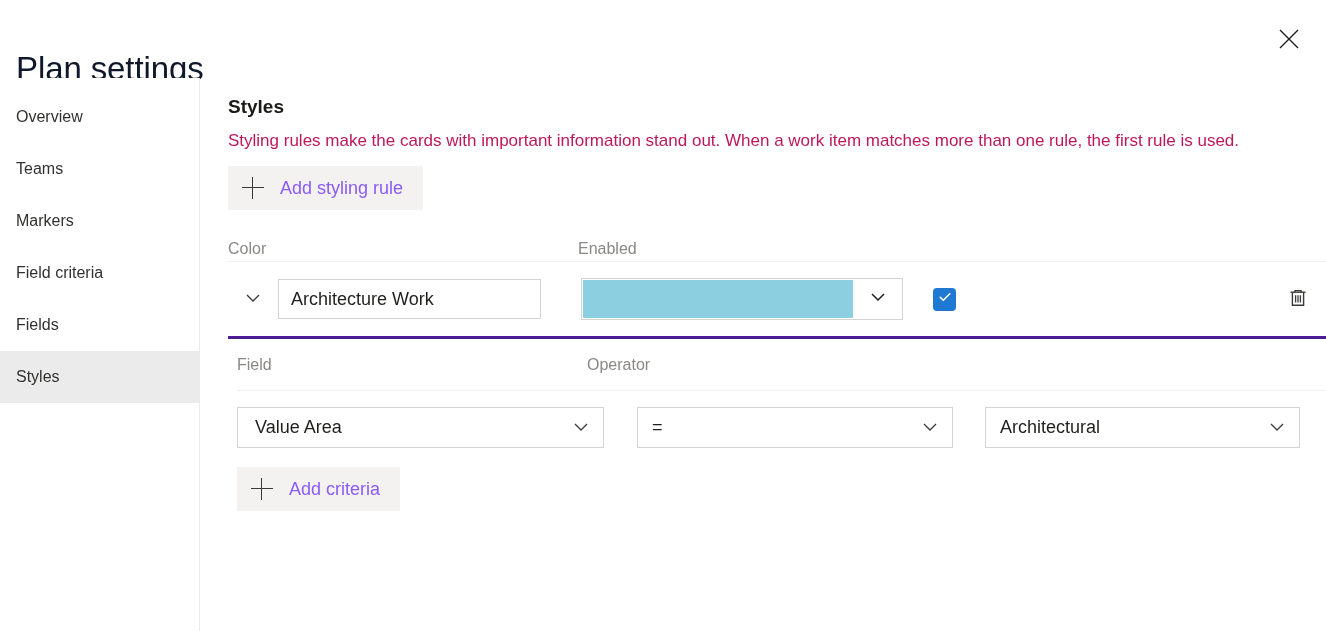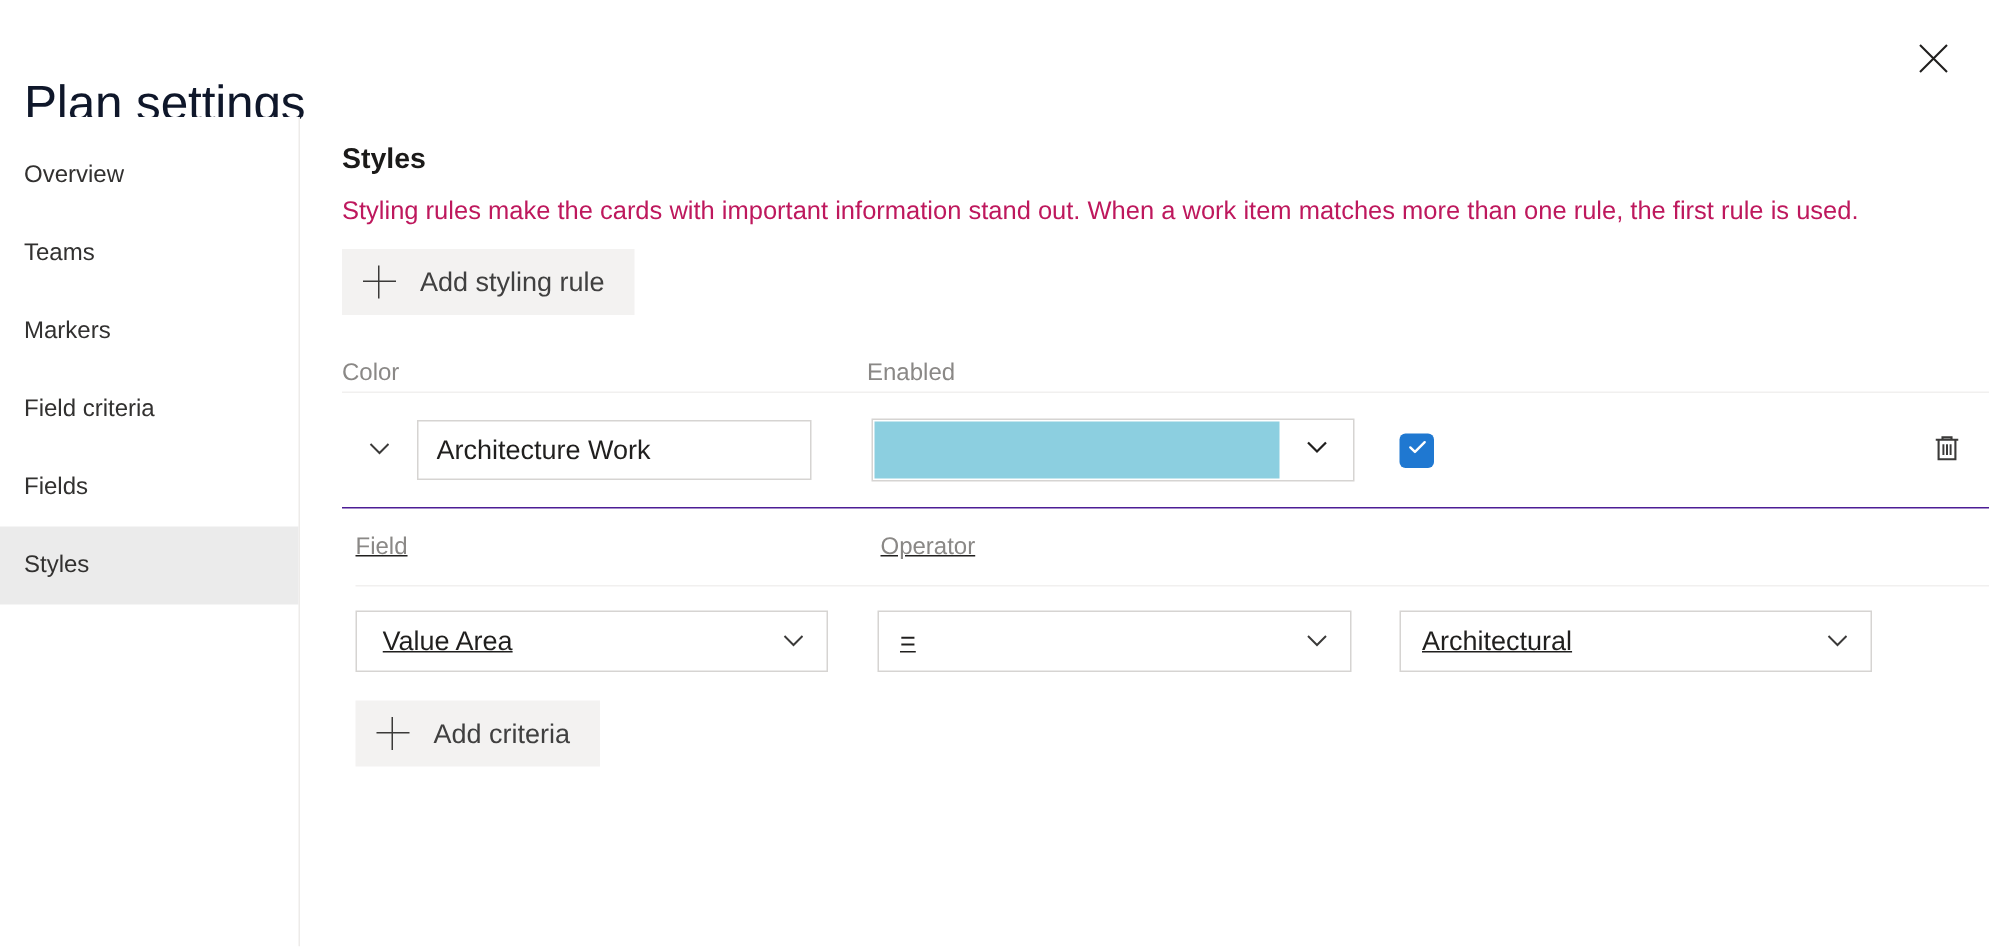--- a/index.html
+++ b/index.html
@@ -115,21 +115,21 @@
   .cmd-button {
     display: inline-flex;
     align-items: center;
     height: 44px;
     padding: 0 20px 0 14px;
     background: #f3f2f1;
     border: none;
     cursor: pointer;
     font-size: 18px;
     font-weight: 400;
-    color: #404040;
+    color: #8b5cf6;
     font-family: "Liberation Sans", sans-serif;
     line-height: 24px;
   }
   .cmd-button .plus-icon {
     width: 22px;
     height: 22px;
     margin-right: 16px;
     position: relative;
     flex: 0 0 auto;
   }
@@ -165,21 +165,21 @@
     line-height: 20px;
   }
   .col-rulename { width: 354px; }
   .col-color    { width: 350px; }
   .col-enabled  { width: 300px; }
 
   .rule-row {
     display: flex;
     align-items: center;
     height: 77px;
-    border-bottom: 1px solid #4c1d95;
+    border-bottom: 3px solid #4c1d95;
   }
 
   .expand-toggle {
     width: 34px;
     height: 34px;
     display: flex;
     align-items: center;
     justify-content: center;
     cursor: pointer;
     margin-left: 8px;
@@ -251,21 +251,20 @@
     align-items: center;
     justify-content: center;
     background: transparent;
     border: none;
     cursor: pointer;
   }
 
   
   .criteria-block {
     padding-left: 9px;
-    text-decoration: underline;
   }
 
   .criteria-head-row {
     display: flex;
     align-items: center;
     height: 52px;
     border-bottom: 1px solid #f1f0ef;
     width: 1089px;
   }
   .crit-head {
@@ -299,21 +298,21 @@
     line-height: 24px;
     white-space: nowrap;
     overflow: hidden;
   }
   .dropdown .dd-caret {
     flex: 0 0 auto;
     margin-left: 8px;
     display: flex;
     align-items: center;
   }
-  .dd-field    { width: 315px; padding-left: 17px; }
+  .dd-field    { width: 367px; padding-left: 17px; }
   .dd-operator { width: 316px; margin-left: 33px; }
   .dd-value    { width: 315px; margin-left: 32px; }
 
   .op-equals {
     font-size: 18px;
     color: #201f1e;
     letter-spacing: 0;
   }
 
   .add-criteria-wrap {

